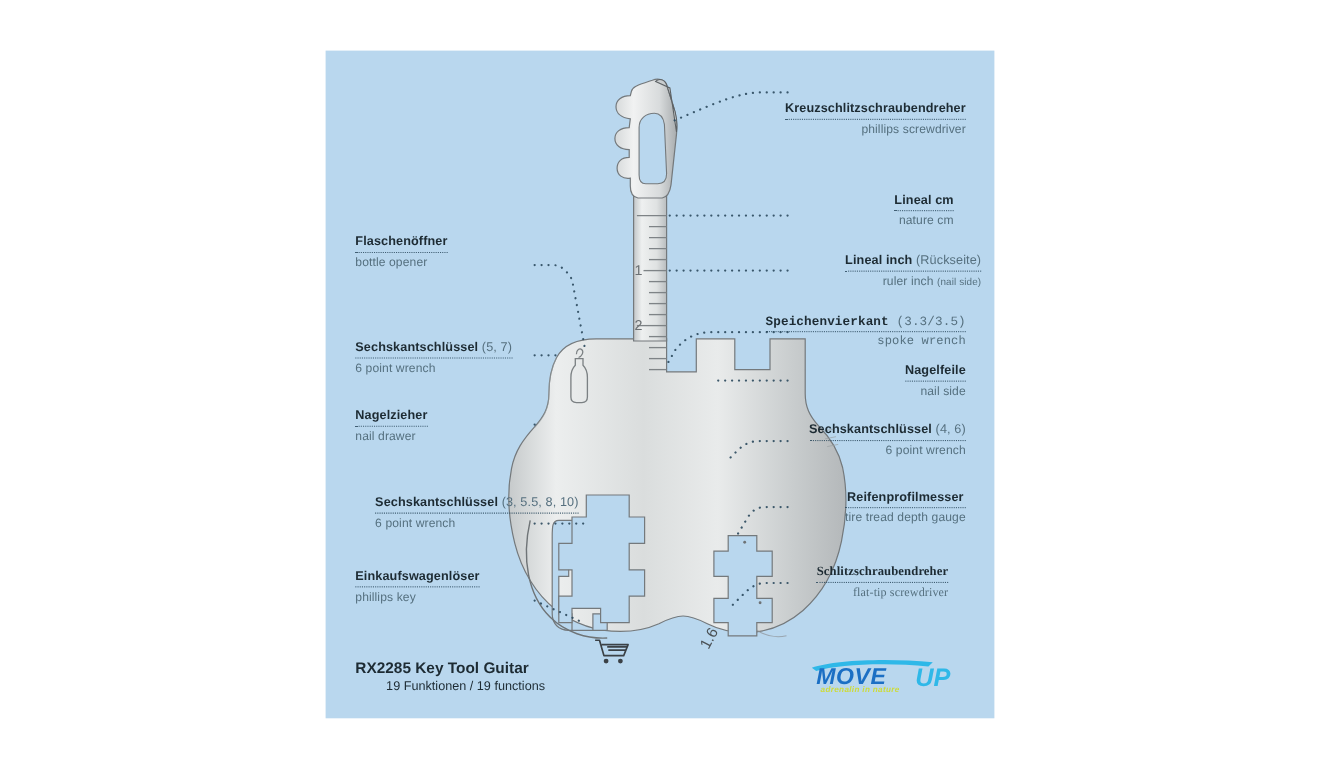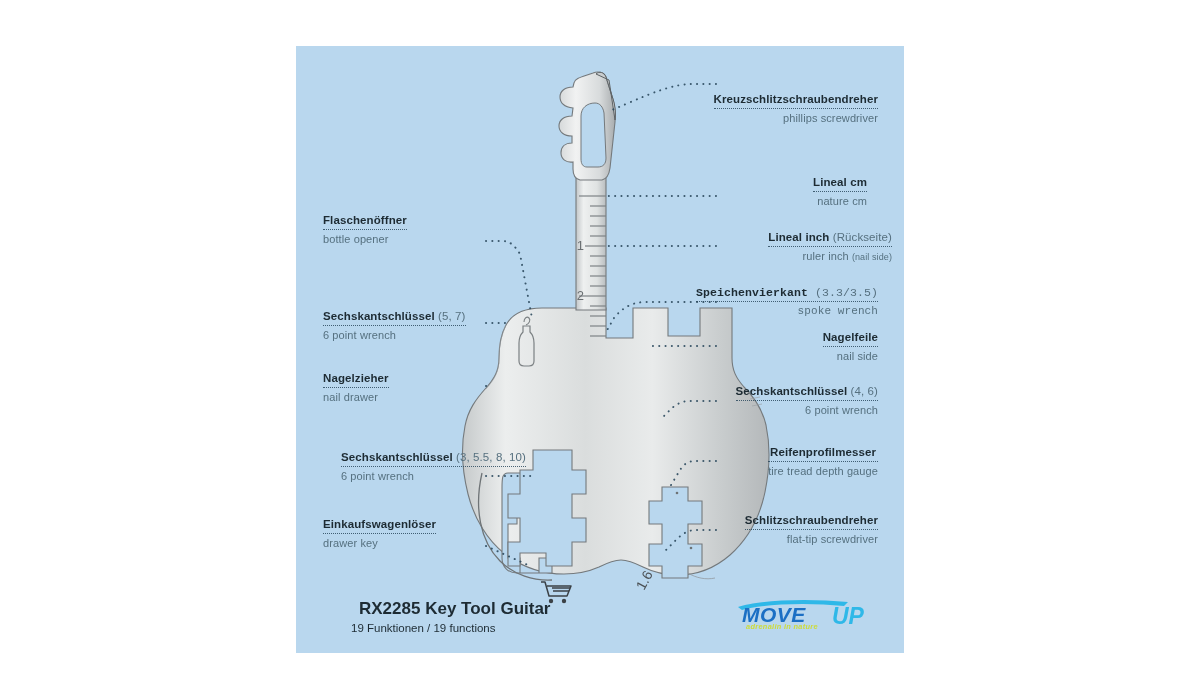--- a/index.html
+++ b/index.html
@@ -37,21 +37,21 @@
   .rule{
     height:0;border-top:1.6px dotted #2c4a5e;
     margin-top:2px;margin-bottom:1px;opacity:.85;
   }
 
   
   #leaders{position:absolute;left:0;top:0;width:608px;height:607px;}
 
   
   #footer-text{position:absolute;left:27px;top:553px;}
-  #footer-text .line1{font-size:17px;font-weight:bold;color:#1d2b33;margin-left:36px;}
+  #footer-text .line1{font-size:14px;font-weight:bold;color:#1d2b33;}
   #footer-text .line2{font-size:11.5px;color:#1d2b33;margin-top:3px;margin-left:28px;}
 
   
   #logo{position:absolute;right:26px;top:553px;width:142px;height:32px;}
 
   
   #tool{position:absolute;left:0px;top:0px;width:608px;height:607px;}
 </style>
 </head>
 <body>
@@ -406,21 +406,21 @@
 
     <div class="label left" style="left:45px;top:406px;">
       <div class="de"><span>Sechskantschlüssel</span> <span class="paren">(3, 5.5, 8, 10)</span></div>
       <div class="rule"></div>
       <div class="en">6 point wrench</div>
     </div>
 
     <div class="label left" style="left:27px;top:473px;">
       <div class="de"><span>Einkaufswagenlöser</span></div>
       <div class="rule"></div>
-      <div class="en">drawer key</div>
+      <div class="en">phillips key</div>
     </div>
 
     <div class="label right" style="right:26px;top:20px;margin-top:28px;">
       <div class="de"><span>Kreuzschlitzschraubendreher</span></div>
       <div class="rule"></div>
       <div class="en">phillips screwdriver</div>
     </div>
 
     <div class="label right" style="right:37px;top:131px;">
       <div class="de"><span>Lineal cm</span></div>
@@ -451,21 +451,21 @@
       <div class="rule"></div>
       <div class="en">6 point wrench</div>
     </div>
 
     <div class="label right" style="right:26px;top:401px;text-align:center;">
       <div class="de"><span>Reifenprofilmesser</span></div>
       <div class="rule"></div>
       <div class="en">tire tread depth gauge</div>
     </div>
 
-    <div class="label right" style="right:26px;top:469px;">
+    <div class="label right" style="right:42px;top:469px;font-family:Liberation Serif, serif;">
       <div class="de"><span>Schlitzschraubendreher</span></div>
       <div class="rule"></div>
       <div class="en">flat-tip screwdriver</div>
     </div>
 
     <div id="footer-text">
       <div class="line1">RX2285 Key Tool Guitar</div>
       <div class="line2">19 Funktionen / 19 functions</div>
     </div>
 

